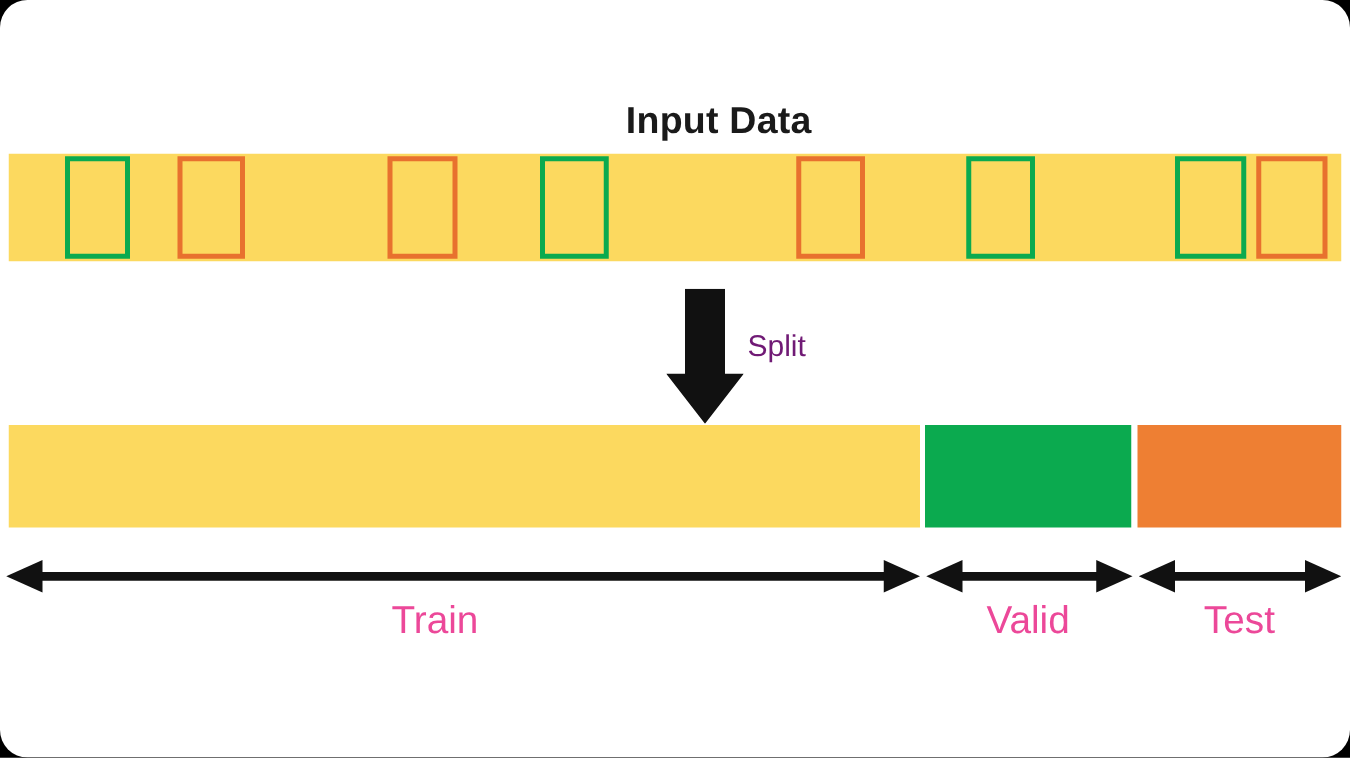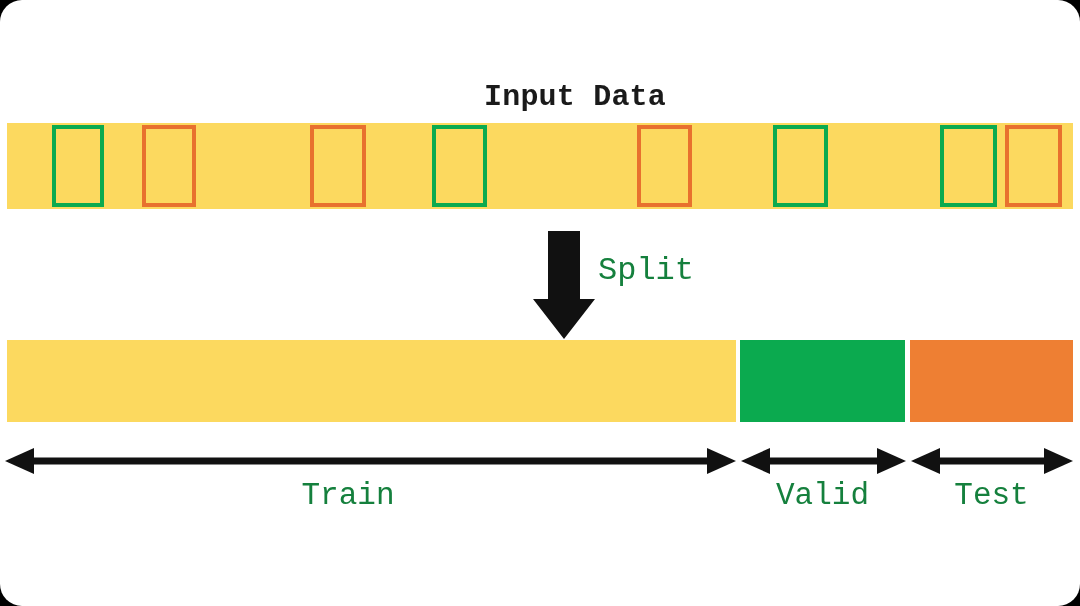--- a/index.html
+++ b/index.html
@@ -13,21 +13,20 @@
     overflow: hidden;
     font-family: "Liberation Sans", sans-serif;
   }
   #canvas {
     position: relative;
     width: 1080px;
     height: 606px;
     background: #ffffff;
     border-radius: 22px;
     overflow: hidden;
-    font-family: Liberation Mono, monospace;
   }
 
   
   #input-bar {
     position: absolute;
     left: 7px;
     top: 123px;
     width: 1066px;
     height: 86px;
     background: #FCD95F;
@@ -61,23 +60,23 @@
   #split-arrow {
     position: absolute;
     left: 533px;
     top: 231px;
     width: 62px;
     height: 108px;
   }
   #split-label {
     position: absolute;
     left: 598px;
-    top: 252px;
-    font-size: 32px;
-    color: #15803d;
+    top: 264px;
+    font-size: 24px;
+    color: #701a75;
   }
 
   
   .seg {
     position: absolute;
     top: 340px;
     height: 82px;
   }
   #seg-train { left: 7px;   width: 729px; background: #FCD95F; }
   #seg-valid { left: 740px; width: 165px; background: #0BAA4F; }
@@ -91,21 +90,21 @@
     width: 1080px;
     height: 50px;
   }
 
   
   .split-name {
     position: absolute;
     top: 478px;
     text-align: center;
     font-size: 31px;
-    color: #15803d;
+    color: #ec4899;
   }
   #label-train { left: 248px; width: 200px; }
   #label-valid { left: 740px; width: 165px; }
   #label-test  { left: 910px; width: 163px; }
 </style>
 </head>
 <body>
 
 <div id="canvas">
 

